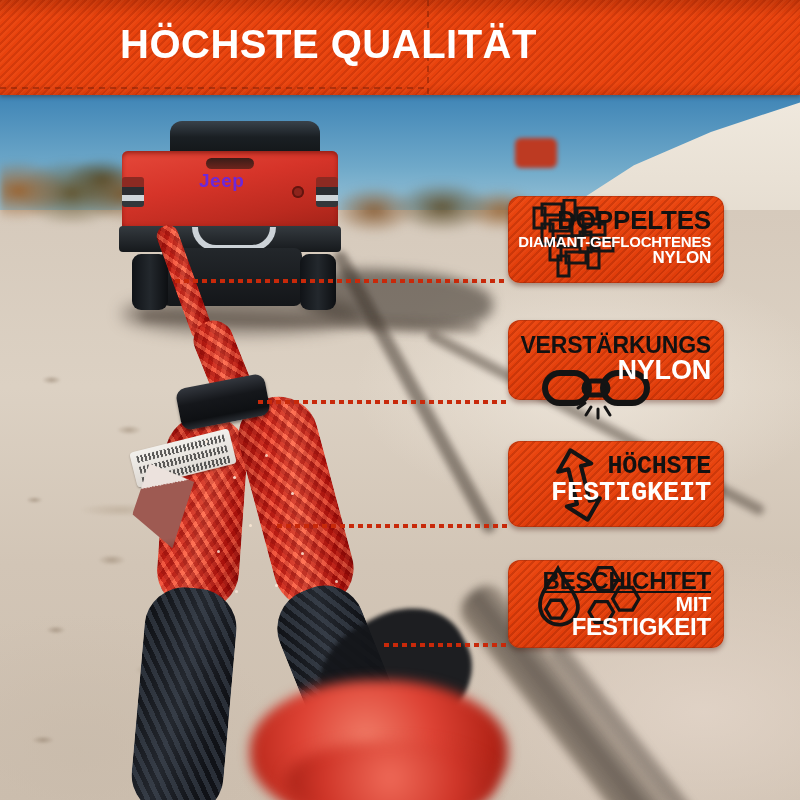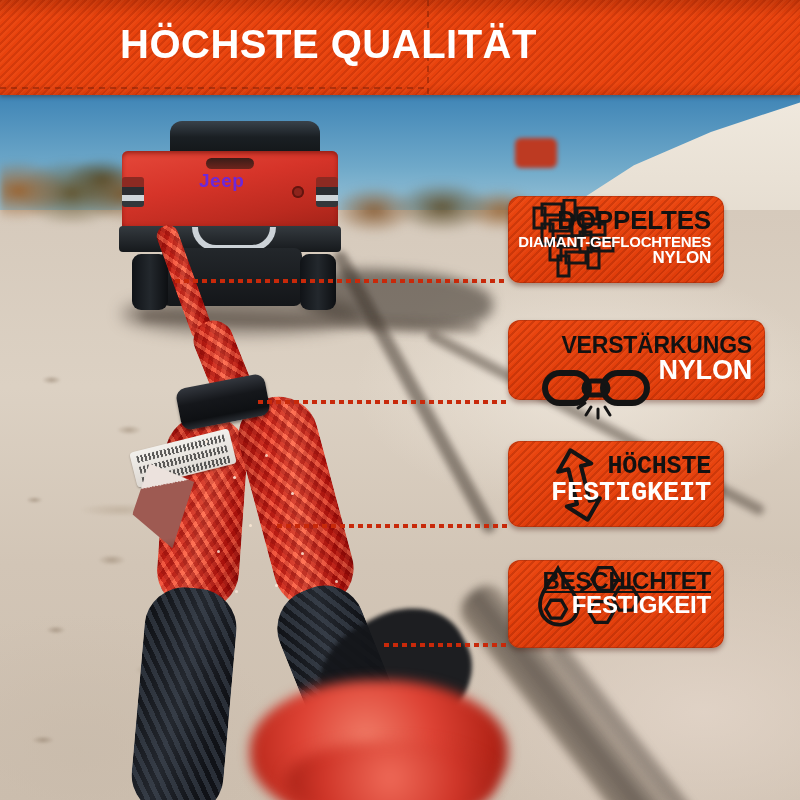--- a/index.html
+++ b/index.html
@@ -234,21 +234,21 @@
         <rect x="34" y="57" width="11" height="20"></rect>
       </svg>
     </div>
     <div class="badge-text" style="top:11px;">
       <span class="t-dark" style="font-size:26px;">DOPPELTES</span>
       <span class="t-light" style="font-size:15px;">DIAMANT-GEFLOCHTENES</span>
       <span class="t-light" style="font-size:17px;">NYLON</span>
     </div>
   </div>
 
-  <div class="abs badge" style="top:320px;height:80px;padding-left:41px;">
+  <div class="abs badge" style="top:320px;height:80px;">
     <div class="icon" style="left:33px;top:43px;width:110px;height:62px;">
       <svg viewBox="0 0 110 62" fill="none" stroke="#141414">
         <rect x="4" y="10" width="44" height="30" rx="15" stroke-width="6"></rect>
         <rect x="62" y="10" width="44" height="30" rx="15" stroke-width="6"></rect>
         <rect x="43" y="18" width="24" height="14" rx="7" stroke-width="5"></rect>
         <g stroke-width="3" stroke-linecap="round">
           <line x1="50" y1="44" x2="45" y2="52"></line>
             <line x1="57" y1="46" x2="57" y2="55"></line>
           <line x1="64" y1="44" x2="69" y2="52"></line>
             <line x1="44" y1="40" x2="37" y2="45"></line>
@@ -281,17 +281,18 @@
         <path d="M28 6 C20 20, 8 32, 9 46 C10 60, 22 67, 33 65 C45 63, 52 52, 48 40 C44 28, 34 18, 28 6 Z"></path>
         <polygon points="20.5,39.5 31.5,39.5 37,49 31.5,58.5 20.5,58.5 15,49" stroke-width="3.5"></polygon>
         <polygon points="71,5 85,5 92,17 85,29 71,29 64,17" stroke-width="3.5"></polygon>
         <polygon points="93,26 107,26 114,38 107,50 93,50 86,38" stroke-width="3.5"></polygon>
         <polygon points="67.5,41 80.5,41 87,52 80.5,63 67.5,63 61,52" stroke-width="3.5"></polygon>
         <line x1="52" y1="30" x2="64" y2="22" stroke-width="3"></line>
       </svg>
     </div>
     <div class="badge-text" style="top:9px;">
       <span class="t-dark" style="font-size:24px;text-decoration:underline;">BESCHICHTET</span>
+      <span class="t-light" style="font-size:21px;">MIT</span>
       <span class="t-light" style="font-size:24px;">FESTIGKEIT</span>
     </div>
   </div>
 
 </div>
 
 </body></html>

